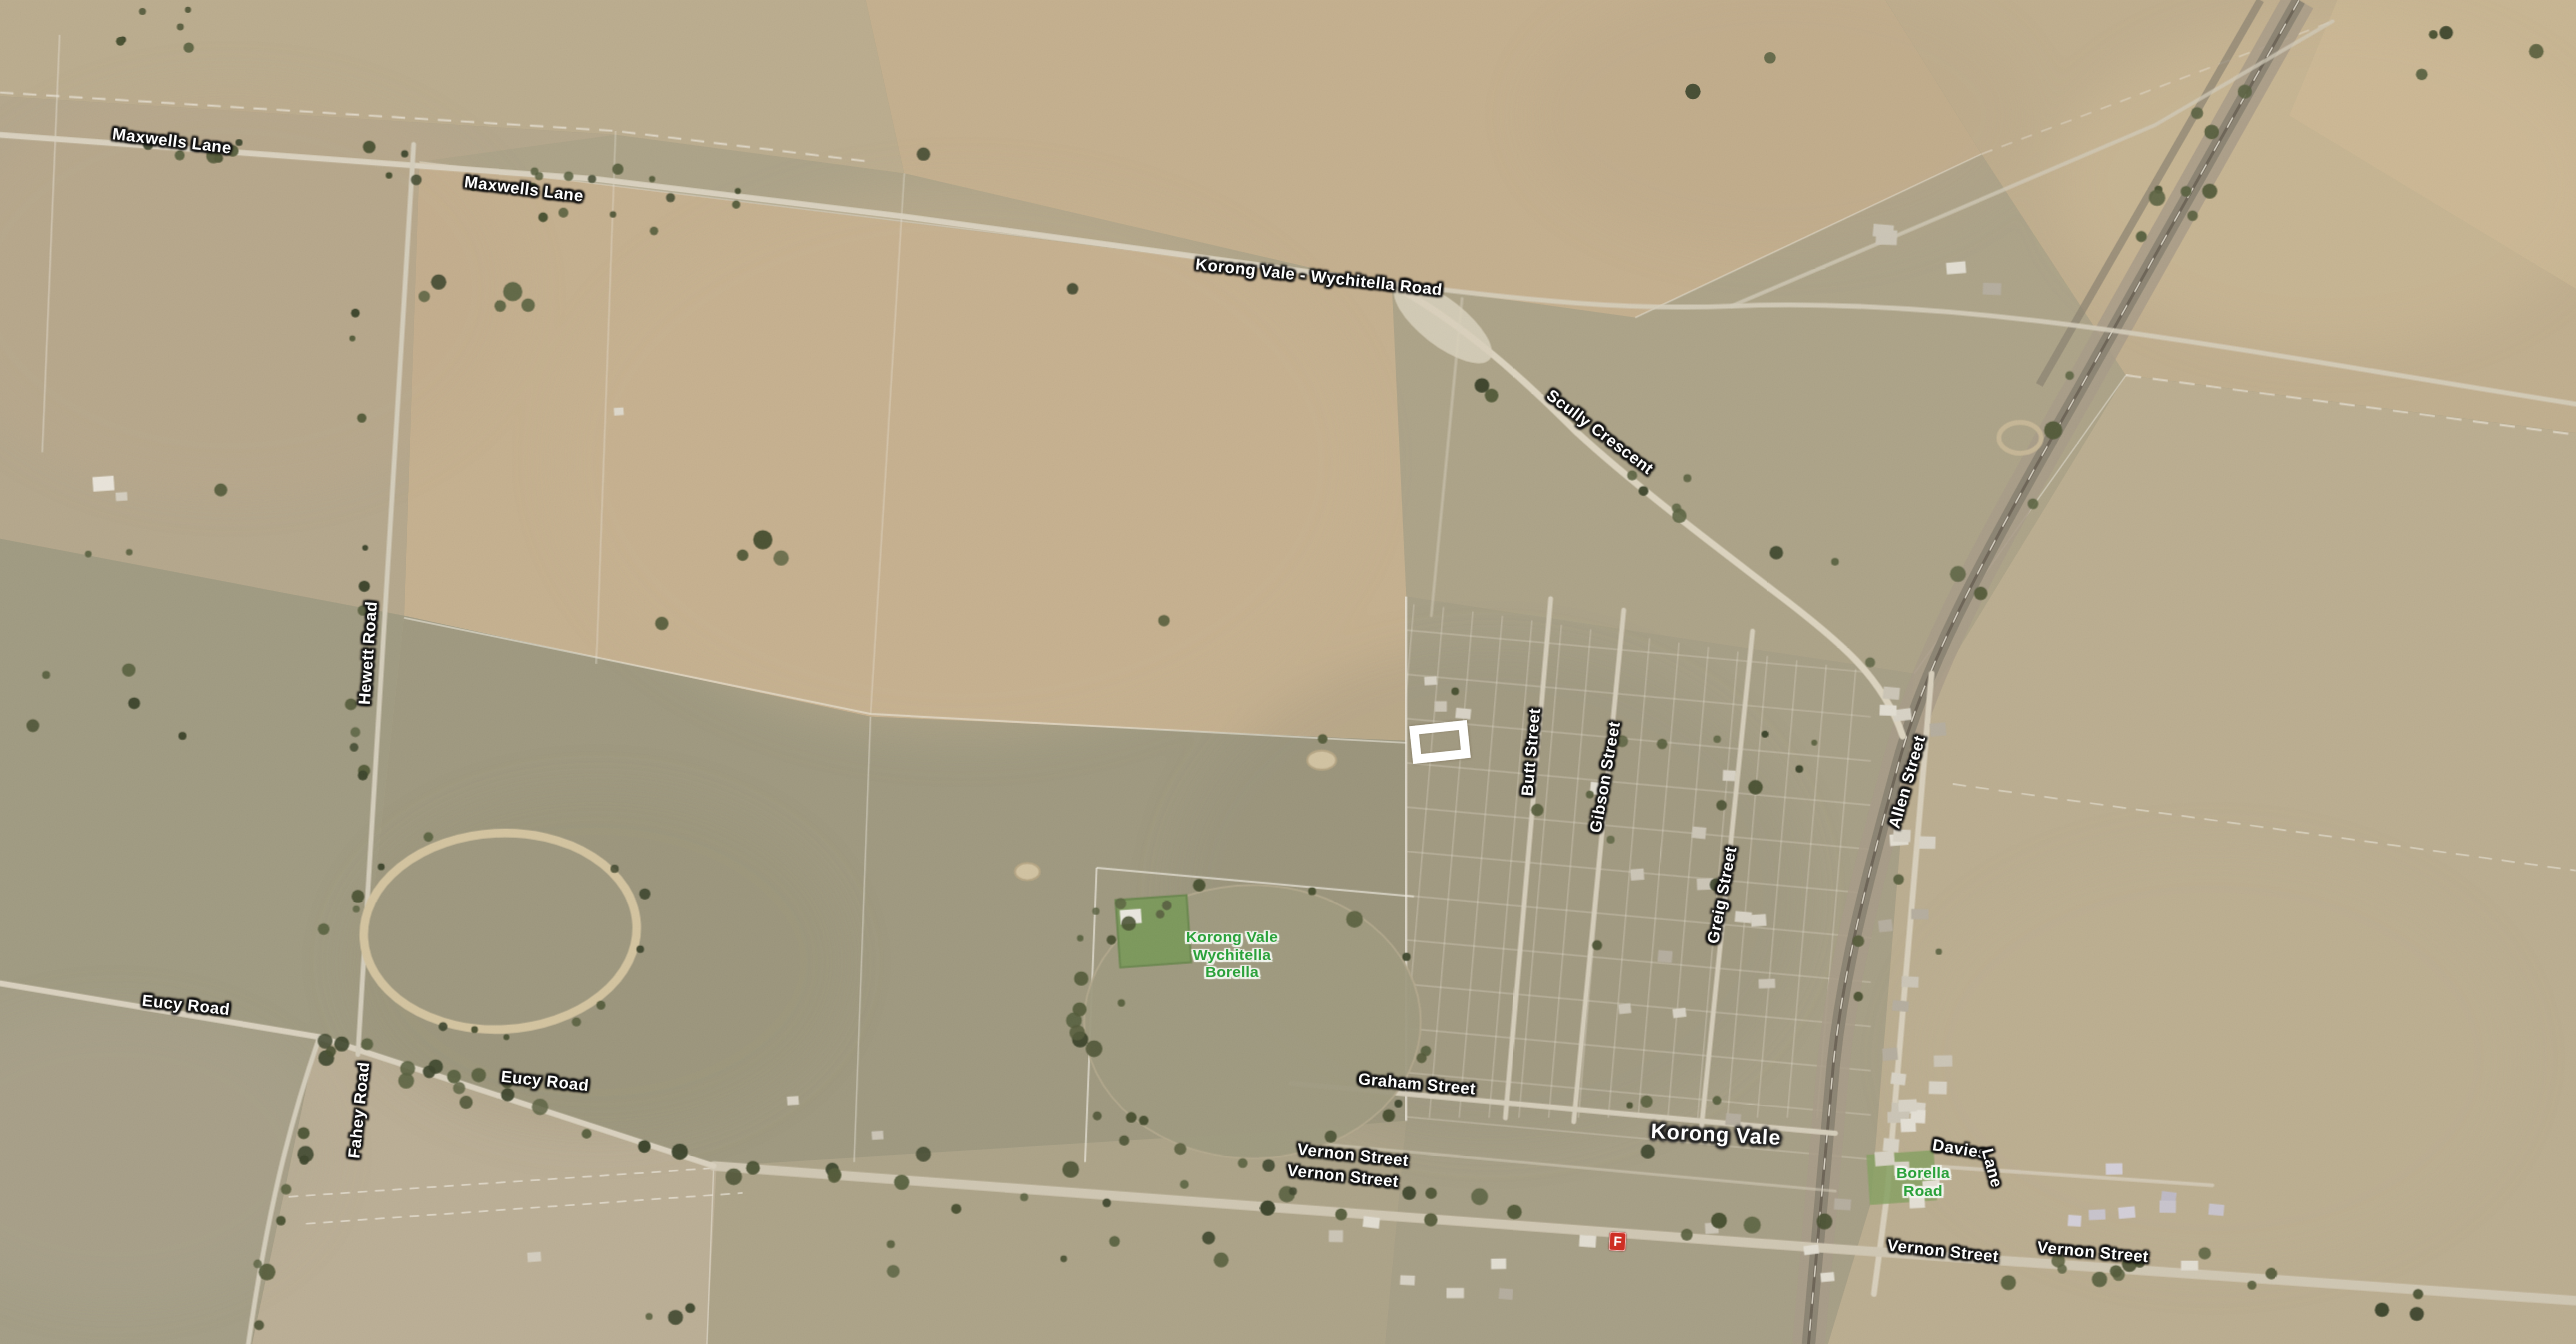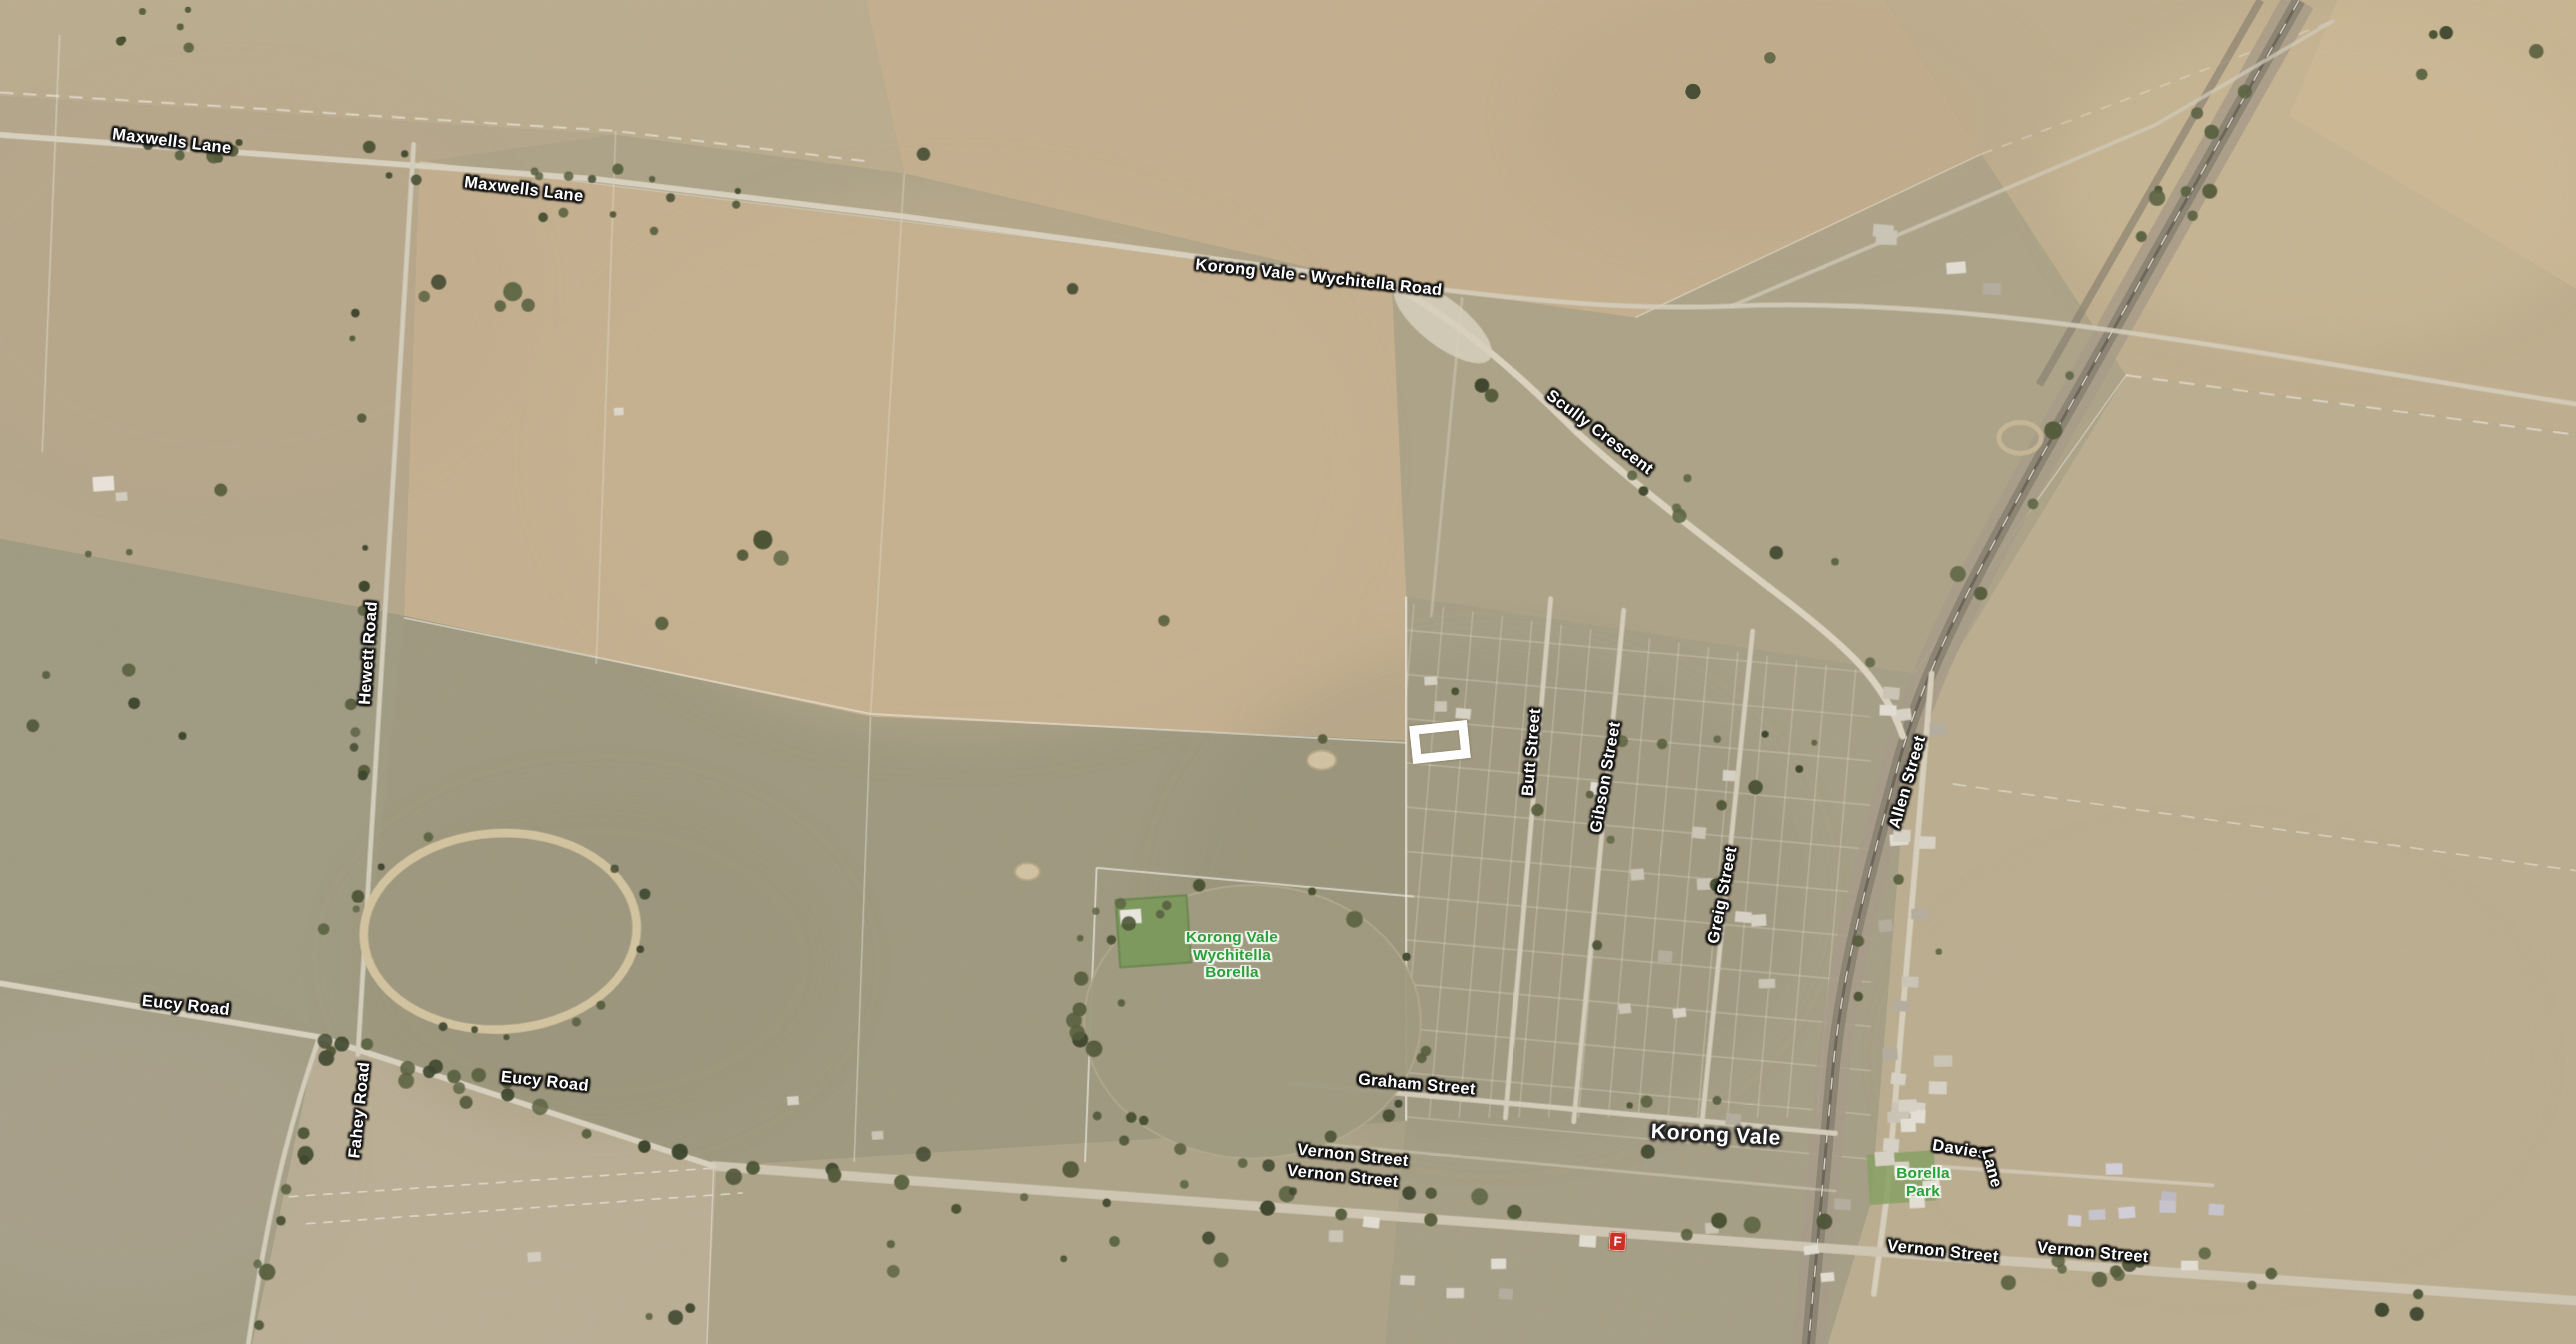--- a/index.html
+++ b/index.html
@@ -500,21 +500,21 @@
 
   <div class="map-label locality-label" id="lbl-korongvale" style="left: 1716px; top: 1134px; transform: translate(-50%, -50%) rotate(3deg);">Korong Vale</div>
 
   <div class="map-label park-label" id="lbl-reserve" style="left: 1232px; top: 955px; transform: translate(-50%, -50%) rotate(0deg);">
     <span class="park-line">Korong Vale</span>
     <span class="park-line">Wychitella</span>
     <span class="park-line">Borella</span>
   </div>
   <div class="map-label park-label" id="lbl-borella" style="left: 1899px; top: 1182px; transform: translate(-50%, -50%) rotate(0deg); margin-left: 24px;">
     <span class="park-line">Borella</span>
-    <span class="park-line">Park</span>
+    <span class="park-line">Road</span>
   </div>
 
   <div class="parcel-marker"></div>
   <div class="fuel-marker">
     <span>F</span>
   </div>
 
 </div>
 
 

